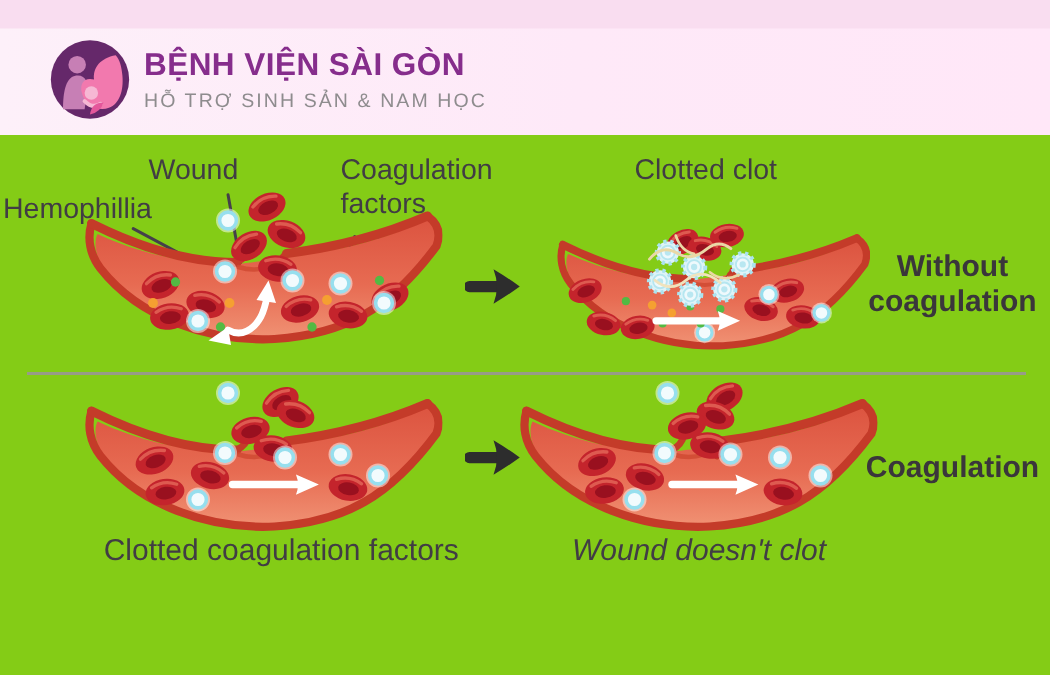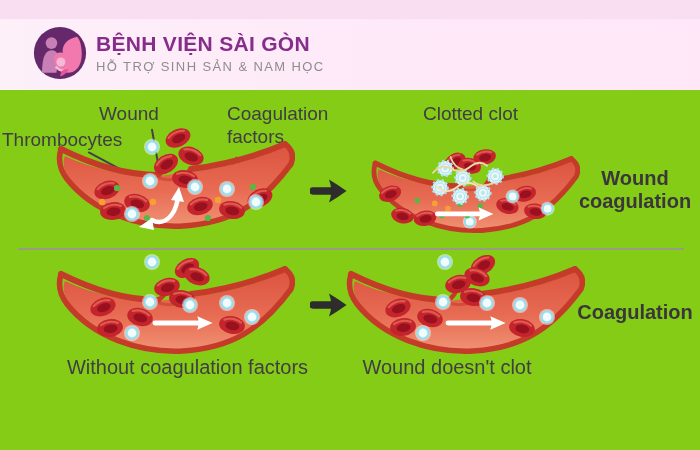--- a/index.html
+++ b/index.html
@@ -89,25 +89,25 @@
         <path d="M26,46 q6,6 12,2" stroke="#f6b8d4" stroke-width="3" fill="none" stroke-linecap="round"></path>
         <path d="M30,56 q8,-2 10,-9 q-9,0 -10,9 Z" fill="#e4579b"></path>
       </svg>
       <div class="logo-text">
         <div class="logo-title">BỆNH VIỆN SÀI GÒN</div>
         <div class="logo-subtitle">HỖ TRỢ SINH SẢN &amp; NAM HỌC</div>
       </div>
     </div>
   </div>
 
-  <div class="lbl" style="left:2px;top:128px;">Thrombocytes</div>
+  <div class="lbl" style="left:2px;top:128px;">Hemophillia</div>
   <div class="lbl" style="left:99px;top:102px;">Wound</div>
   <div class="lbl" style="left:227px;top:102px;width:118px;">Coagulation factors</div>
   <div class="lbl center" style="left:398px;top:102px;width:145px;">Clotted clot</div>
-  <div class="result" style="left:574px;top:167px;width:122px;">Wound coagulation</div>
+  <div class="result" style="left:574px;top:167px;width:122px;">Without coagulation</div>
 
   <div class="pline" style="left:88px;top:151px;width:66px;transform:rotate(28.1deg);"></div>
   <div class="pline" style="left:152px;top:128px;width:51px;transform:rotate(79.8deg);"></div>
   <div class="pline" style="left:237px;top:156px;width:44px;transform:rotate(113deg);"></div>
   <div class="pline" style="left:253px;top:156px;width:30px;transform:rotate(80.5deg);"></div>
 
   <svg class="vsvg" style="left:55px;top:118px;" width="240" height="120" viewBox="0 0 240 120">
     <use href="#vessel"></use>
     <use href="#rbc" transform="translate(123,20) rotate(-25)"></use>
     <use href="#rbc" transform="translate(136,38) rotate(20)"></use>
@@ -217,16 +217,16 @@
     <use href="#rbc" transform="translate(177,85) rotate(10)"></use>
     <use href="#plt" transform="translate(98,59)"></use>
     <use href="#plt" transform="translate(142,60)"></use>
     <use href="#plt" transform="translate(175,62)"></use>
     <use href="#plt" transform="translate(202,74)"></use>
     <use href="#plt" transform="translate(78,90)"></use>
     <use href="#flow" transform="translate(103,80) scale(0.9)"></use>
   </svg>
 
   <div class="result" style="left:572px;top:301px;width:126px;">Coagulation</div>
-  <div class="caption" style="left:40px;top:356px;width:295px;">Without coagulation factors</div>
-  <div class="caption" style="left:342px;top:356px;width:210px;">Wound doesn't clot</div>
+  <div class="caption" style="left:40px;top:356px;width:295px;">Clotted coagulation factors</div>
+  <div class="caption" style="left:361px;top:356px;width:210px;font-style:italic;">Wound doesn't clot</div>
 
 </div>
 
 </body></html>

